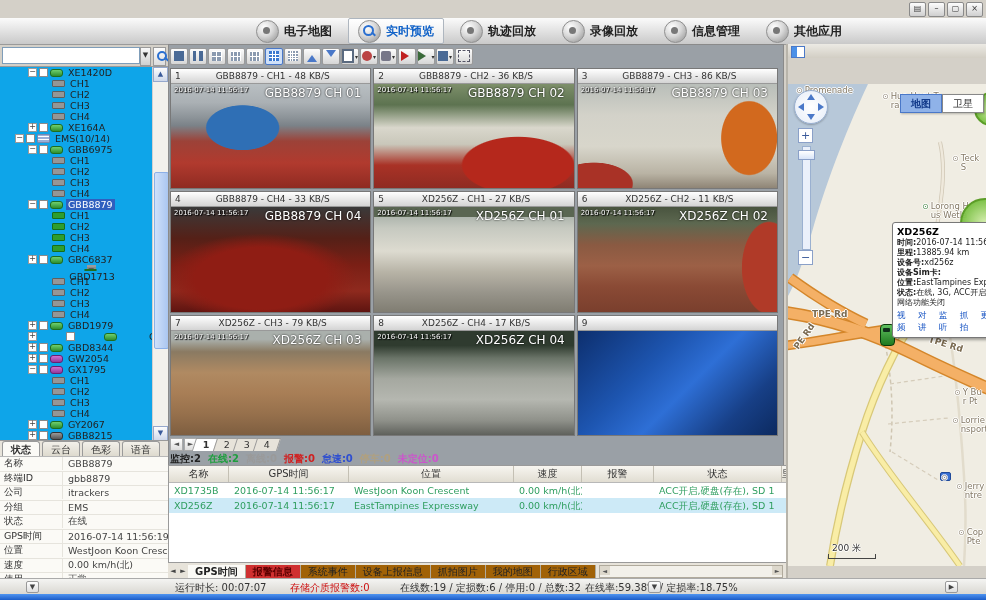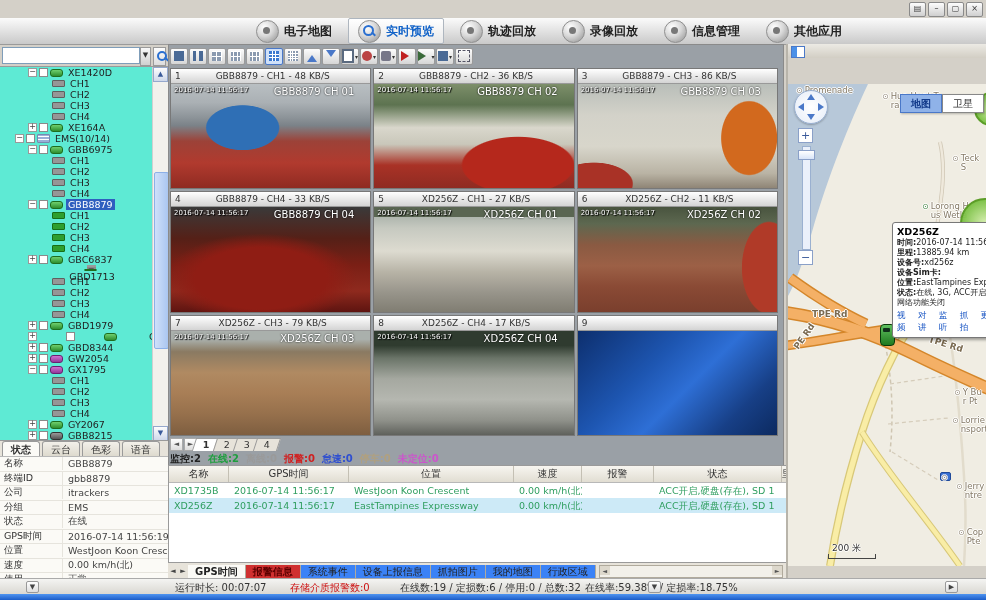--- a/index.html
+++ b/index.html
@@ -35,21 +35,21 @@
   
   #searchrow{position:absolute;left:2px;top:47px;width:164px;height:17px;display:flex;}
   #searchbox{flex:1;height:15px;border:1px solid #7f9db9;background:#fff;font-size:10px;padding:0 2px;}
   #searcharrow{width:15px;height:17px;background:linear-gradient(#f8f8f8,#d0d0d0);border:1px solid #9a9a9a;
     font-size:7px;text-align:center;line-height:15px;color:#333;}
   #searchbtn{width:18px;height:17px;margin-left:2px;background:linear-gradient(#fdfdfd,#dcdcdc);
     border:1px solid #9a9a9a;position:relative;}
   #searchbtn::before{content:"";position:absolute;left:3px;top:3px;width:6px;height:6px;border:2px solid #2a6fd0;border-radius:50%;}
   #searchbtn::after{content:"";position:absolute;left:10px;top:10px;width:5px;height:2px;background:#2a6fd0;transform:rotate(45deg);}
 
-  #tree{position:absolute;left:0;top:66px;width:168px;height:374px;background:#5eead4;
+  #tree{position:absolute;left:0;top:66px;width:168px;height:374px;background:#0ea5e9;
     border:1px solid #9a9a9a;border-left:none;overflow:hidden;}
   .tree-row{height:11px;display:flex;align-items:center;white-space:nowrap;font-size:9.5px;color:#222;}
   .t-exp{width:9px;height:9px;min-width:9px;border:1px solid #9a9a9a;background:#fff;position:relative;margin-right:2px;box-sizing:border-box;}
   .t-exp::before{position:absolute;left:0;top:-2px;width:7px;text-align:center;font-size:8px;color:#444;}
   .t-exp.plus::before{content:"+";}
   .t-exp.minus::before{content:"−";}
   .t-exp.none{visibility:hidden;}
   .t-cb{width:9px;height:9px;min-width:9px;border:1px solid #8a8a8a;background:#fff;margin-right:2px;box-sizing:border-box;}
   .t-ico{width:13px;height:8px;min-width:13px;border-radius:3px;margin-right:3px;box-sizing:border-box;}
   .t-ico.veh-g{background:linear-gradient(#6fd06f,#2e8e2e);border:1px solid #1e6e1e;}
@@ -103,21 +103,21 @@
   #vgridwrap{position:absolute;left:168px;top:44px;width:614px;height:534px;background:#9aa0a6;border:1px solid #8a8a8a;}
   #vgrid{position:absolute;left:2px;top:24px;width:608px;height:368px;display:grid;
     grid-template-columns:1fr 1fr 1fr;grid-template-rows:1fr 1fr 1fr;gap:2px;}
   .vcell{border:1px solid #787878;display:flex;flex-direction:column;background:#000;min-width:0;}
   .vhead{height:14px;min-height:14px;background:linear-gradient(#ffffff,#d4d4d4);display:flex;align-items:center;
     border-bottom:1px solid #999;font-size:9px;color:#333;}
   .vnum{width:16px;padding-left:4px;}
   .vtitle{flex:1;text-align:center;padding-right:16px;white-space:nowrap;overflow:hidden;}
   .vbody{flex:1;position:relative;overflow:hidden;}
   .osd{position:absolute;left:3px;top:2px;font-size:7px;color:#fff;text-shadow:0 0 2px #000,1px 1px 1px #000;white-space:nowrap;}
-  .osd-r{position:absolute;right:16px;top:2px;font-size:10px;color:#fff;text-shadow:0 0 2px #000;white-space:nowrap;}
+  .osd-r{position:absolute;right:9px;top:2px;font-size:12px;color:#fff;text-shadow:0 0 2px #000;white-space:nowrap;}
   .sc1{background:
     radial-gradient(ellipse 62px 38px at 36% 42%,#2f6fb5 0 58%,rgba(47,111,181,0) 60%),
     linear-gradient(180deg,#b9bfc2 0,#aab0b4 18%,#8d9499 32%,#7b8288 40%,#9c4238 55%,#b13a2e 76%,#8f2b22 100%);}
   .sc2{background:
     radial-gradient(ellipse 95px 48px at 72% 78%,#b5281c 0 58%,rgba(181,40,28,0) 60%),
     linear-gradient(180deg,#7d8f6a 0,#5d7350 20%,#d9d7cc 42%,#c9c7ba 58%,#a93226 78%,#8f2b22 100%);}
   .sc3{background:
     radial-gradient(ellipse 50px 66px at 86% 52%,#d2691e 0 55%,rgba(210,105,30,0) 57%),
     radial-gradient(ellipse 66px 36px at 8% 96%,#a93226 0 58%,rgba(169,50,38,0) 60%),
     linear-gradient(180deg,#b9beb9 0,#d3d2c9 30%,#d8d6cb 60%,#b9b3a4 86%,#8f8576 100%);}
@@ -159,21 +159,21 @@
   .c3{width:68px;min-width:68px;}
   .c4{width:72px;min-width:72px;}
   .c5{width:128px;min-width:128px;}
   .c6{flex:1;}
 
   
   #btabs{position:absolute;left:168px;top:562px;width:618px;height:16px;background:#e7e3da;border-top:1px solid #9a9a9a;
     display:flex;align-items:center;}
   .bt-arrow{width:10px;height:12px;font-size:7px;line-height:12px;text-align:center;color:#444;}
   .btab{padding:0 7px;height:13px;line-height:13px;font-size:10px;color:#222;border-right:1px solid #b0aa9c;
-    background:#3b82f6;white-space:nowrap;}
+    background:#a16207;white-space:nowrap;}
   .btab.active{background:#fbfaf6;font-weight:bold;}
   .btab.alert{background:#d03030;color:#5a0000;font-weight:bold;}
   #btscroll{flex:1;height:11px;margin:0 3px;border:1px solid #b0aa9c;background:#f2f0ea;position:relative;}
   .bts-l,.bts-r{position:absolute;top:0;width:10px;height:9px;font-size:6px;line-height:9px;text-align:center;color:#555;background:#ddd8cc;}
   .bts-l{left:0;} .bts-r{right:0;}
 
   
   #rpanel{position:absolute;left:786px;top:44px;width:200px;height:534px;background:#d4d0c8;border-left:2px solid #b8b4aa;box-sizing:border-box;}
   #rhead{position:absolute;left:0;top:0;width:100%;height:14px;background:linear-gradient(#eceae4,#d2cec4);}
   #rhead .panelico{position:absolute;left:3px;top:2px;width:12px;height:10px;background:#fff;border:1px solid #4a78c8;}

